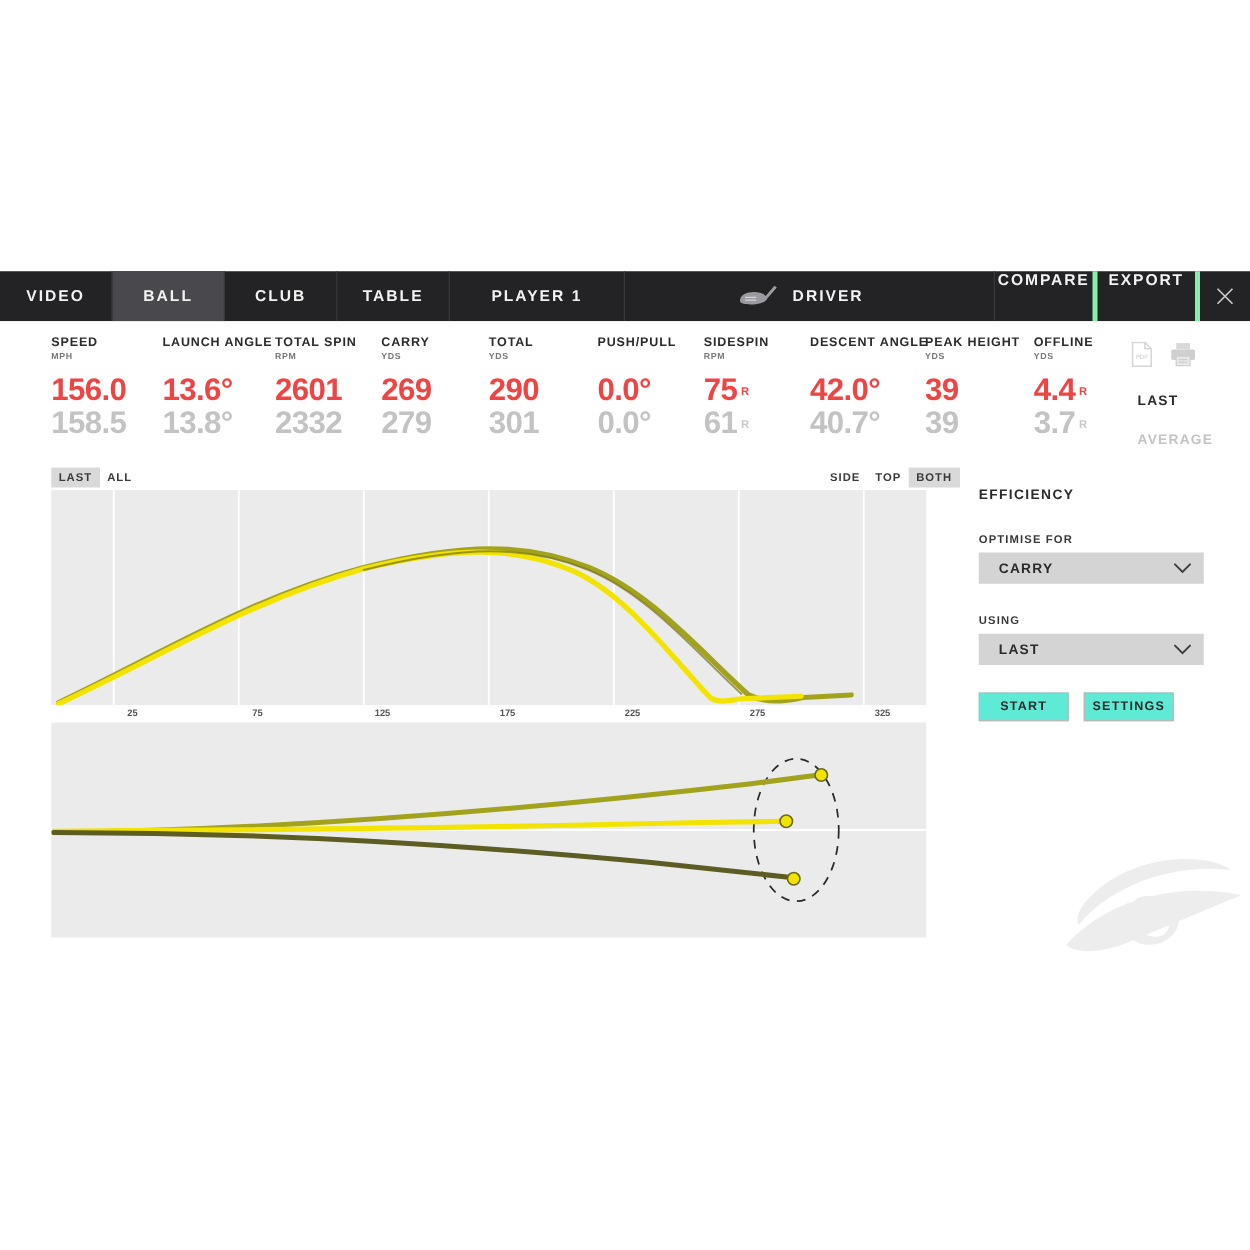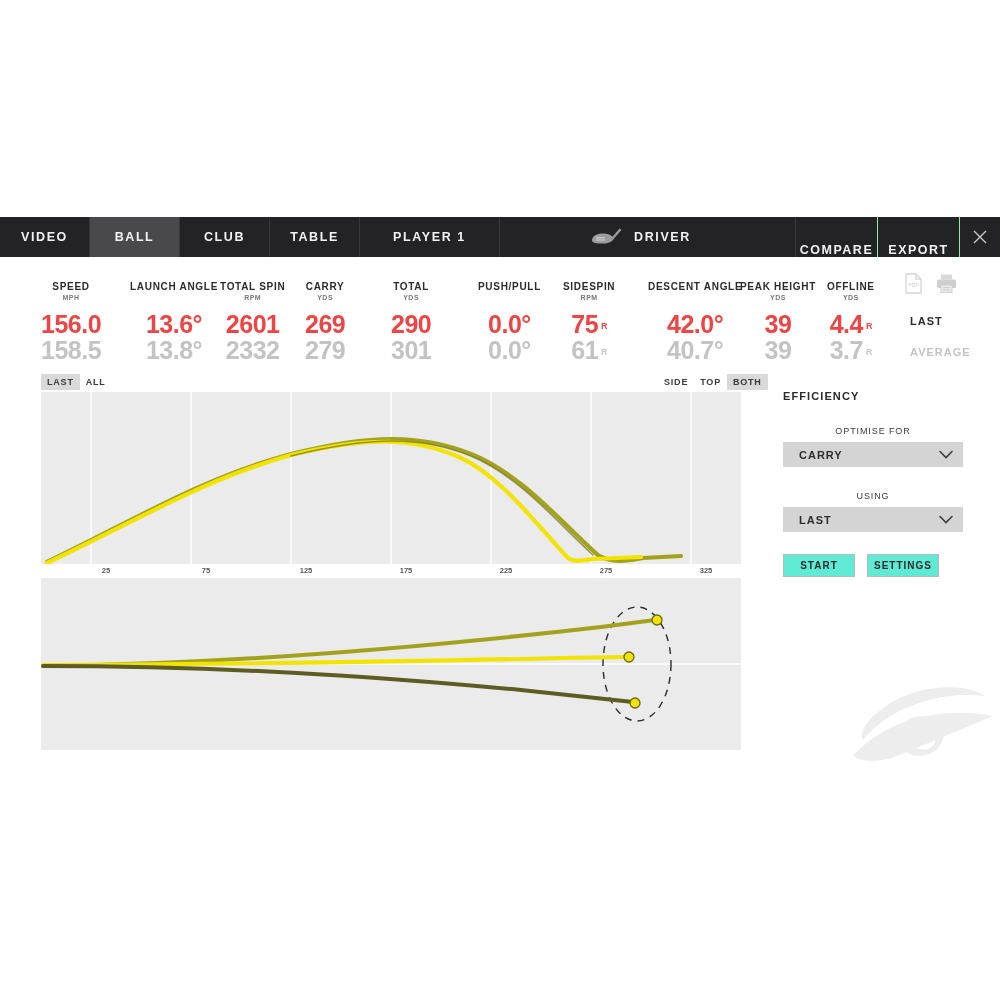--- a/index.html
+++ b/index.html
@@ -28,35 +28,35 @@
   }
   .nav-tab.w-video { width: 90px; }
   .nav-tab.w-ball  { width: 90px; background:#49494d; }
   .nav-tab.w-club  { width: 90px; }
   .nav-tab.w-table { width: 90px; }
   .nav-tab.w-player{ width: 140px; }
   .nav-spacer { flex: 1 1 auto; border-right: 1px solid #38383c; display:flex; align-items:center; justify-content:center; padding-right:14px; gap:10px;}
   .club-icon { display:block; width:34px; height:20px; }
   .driver-label { color:#f2f2f2; font-size:12.5px; font-weight:bold; letter-spacing:1.6px; }
   .nav-btn {
-    display:flex; align-items:flex-end; justify-content:center;
+    display:flex; align-items:flex-start; justify-content:center;
     width: 82px; color:#f2f2f2;
     font-size:12.5px; font-weight:bold; letter-spacing:1.5px;
-    border-right:1px solid #86efac;
+    border-right:4px solid #86efac;
   }
   .nav-close { width:40px; display:flex; align-items:center; justify-content:center; }
   .nav-close svg { width:14px; height:14px; }
 
   
   .stats {
     position: absolute; left: 0; top: 257px; width: 1000px; height: 115px;
     background:#fff;
   }
   .stat {
-    position: absolute; top: 24px; text-align: center;
+    position: absolute; top: 12px;
   }
   .stat .s-label {
     font-size: 10px; font-weight: bold; color:#2b2b2b;
     letter-spacing: 0.7px; white-space: nowrap;
     font-family: "Liberation Sans", sans-serif;
   }
   .stat .s-unit {
     font-size: 7px; font-weight: bold; color:#777; letter-spacing:0.5px;
     margin-top:2px; height:9px;
   }
@@ -102,21 +102,21 @@
   }
   .chart-top {
     position:absolute; left:41px; top:578px; width:700px; height:172px;
     background:#ebebeb; overflow:hidden;
   }
   .chart-side svg, .chart-top svg { display:block; width:100%; height:100%; }
 
   
   .panel { position:absolute; left:783px; top:390px; width:180px; }
   .panel-title { font-size:11px; font-weight:bold; color:#2b2b2b; letter-spacing:1.1px; }
-  .field-label { font-size:9px; font-weight:normal; color:#3a3a3a; letter-spacing:0.9px; margin-top:24px;text-align:center; }
+  .field-label { font-size:9px; font-weight:bold; color:#3a3a3a; letter-spacing:0.9px; margin-top:24px; }
   .select {
     margin-top:6px; height:25px; background:#d4d4d4;
     display:flex; align-items:center; justify-content:space-between;
     padding: 0 10px 0 16px;
   }
   .select span.val { font-size:11px; font-weight:bold; color:#2b2b2b; letter-spacing:1px; }
   .select svg { width:14px; height:9px; }
   .btn-row { display:flex; gap:12px; margin-top:22px; }
   .btn {
     width:72px; height:23px; border:1px solid #b9b9b9; background:#5eead4;

